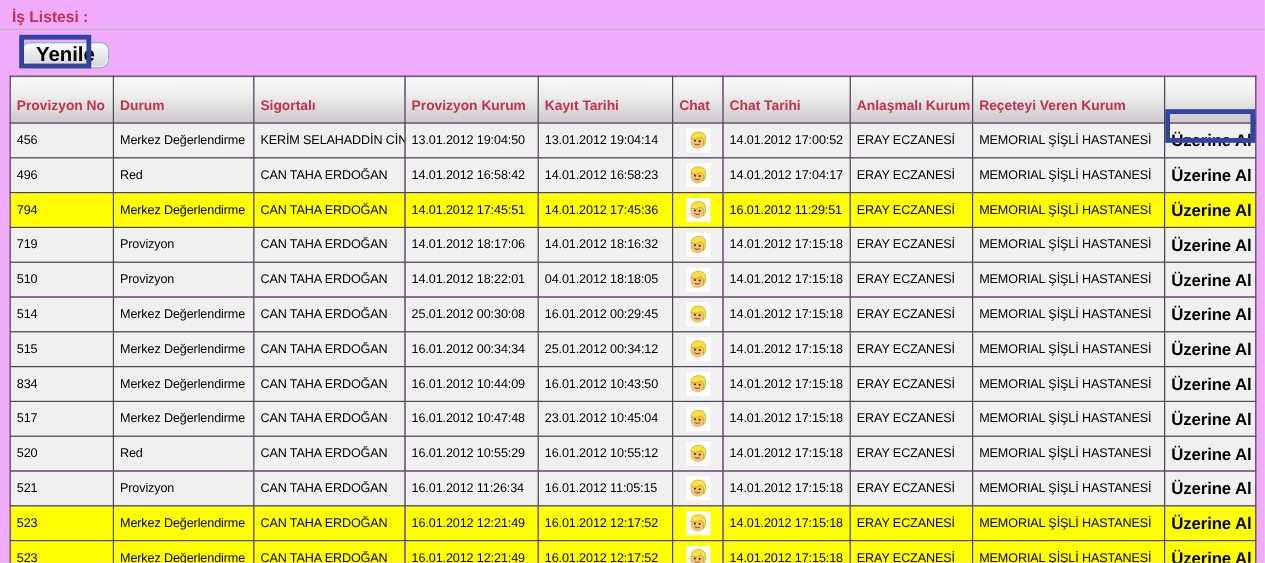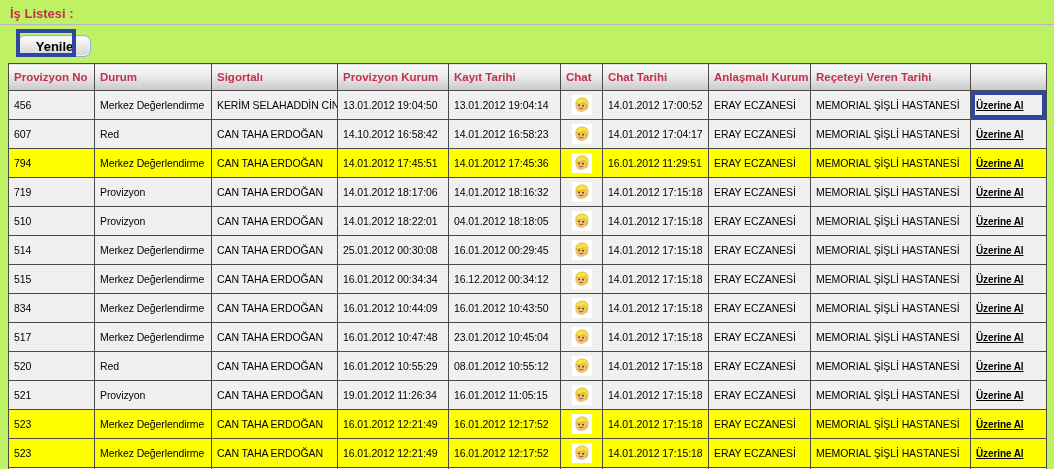--- a/index.html
+++ b/index.html
@@ -1,69 +1,69 @@
 <!DOCTYPE html>
 <html><head>
 <meta charset="utf-8">
 <style>
   html,body { margin:0; padding:0; }
   .screen {
     position:relative; width:1054px; height:469px;
-    background:#bef264; overflow:hidden;
+    background:#f0abfc; overflow:hidden;
     font-family:"Liberation Sans", sans-serif;
   }
   .title {
     position:absolute; top:6px; left:10px;
     font-size:13px; font-weight:bold; color:#C5304C;
   }
   .rule {
     position:absolute; top:24px; left:0; width:1054px; height:0;
     border:none; border-top:1px solid #B8B8B8; margin:0;
   }
   .btn {
     position:absolute; top:35px; left:18px; width:73px; height:22px;
     font-family:"Liberation Sans", sans-serif;
-    font-size:13px; font-weight:bold; color:#000;
+    font-size:17px; font-weight:bold; color:#000;
     background:linear-gradient(#FEFEFE,#E9E9E9 48%,#D4D4D4);
     border:1px solid #8EB4D4; border-radius:7px;
     box-shadow:inset 0 0 0 1px #EAF4FA;
     padding:0; cursor:pointer;
   }
   .focus-box { position:absolute; border:4px solid #3244A2; pointer-events:none; z-index:5; }
   .focus-refresh { left:16px; top:29px; width:52px; height:20px; }
   .focus-action  { left:971px; top:91px; width:67px; height:20px; }
 
   table.grid {
     position:absolute; top:63px; left:8px; width:1038px;
     border-collapse:collapse; table-layout:fixed;
   }
   .grid th, .grid td {
     border:1px solid #4A4A4A;
     white-space:nowrap; overflow:hidden;
   }
   .grid th {
-    height:26px; padding:0 2px 0 5px;
+    height:26px; padding:12px 2px 0 5px;
     background:linear-gradient(#FAFAFA,#EDEDED 40%,#C9C9C9);
     color:#C5304C; font-size:11.5px; font-weight:bold; text-align:left;
   }
   .grid td {
     height:28px; padding:0 2px 0 5px;
     background:#F0F0F0; color:#000;
     font-size:10.5px; letter-spacing:-0.1px;
   }
   tr.hl td { background:#FFFF00; }
   tr.sliver td { background:#FFFFFF; }
   td.chatcell { text-align:center; padding:0; }
   .chat-wrap {
     display:inline-block; width:20px; height:20px; background:#FFFFFF;
     vertical-align:middle; line-height:0; cursor:pointer;
   }
   a.act {
-    font-size:10px; font-weight:bold; color:#000;
-    text-decoration:underline; cursor:pointer;
+    font-size:14px; font-weight:bold; color:#000;
+    cursor:pointer;
   }
 </style>
 </head>
 <body>
 
 <div class="screen">
 
   <div class="title">İş Listesi :</div>
   <hr class="rule">
 
@@ -86,21 +86,21 @@
     <thead>
       <tr>
         <th>Provizyon No</th>
         <th>Durum</th>
         <th>Sigortalı</th>
         <th>Provizyon Kurum</th>
         <th>Kayıt Tarihi</th>
         <th>Chat</th>
         <th>Chat Tarihi</th>
         <th>Anlaşmalı Kurum</th>
-        <th>Reçeteyi Veren Tarihi</th>
+        <th>Reçeteyi Veren Kurum</th>
         <th></th>
       </tr>
     </thead>
     <tbody id="rowbody">
         <tr>
           <td>456</td>
           <td>Merkez Değerlendirme</td>
           <td>KERİM SELAHADDİN CİN</td>
           <td>13.01.2012 19:04:50</td>
           <td>13.01.2012 19:04:14</td>
@@ -110,24 +110,24 @@
                 <circle cx="6.8" cy="10.4" r="0.95" fill="#3A2A14"></circle>
                 <circle cx="11.2" cy="10.8" r="0.95" fill="#3A2A14"></circle>
                 <path d="M6.6 13.4 Q8.8 15 11.4 13.6" stroke="#7A4A12" stroke-width="0.9" fill="none"></path>
               </svg></span></td>
           <td>14.01.2012 17:00:52</td>
           <td>ERAY ECZANESİ</td>
           <td>MEMORIAL ŞİŞLİ HASTANESİ</td>
           <td><a class="act">Üzerine Al</a></td>
         </tr>
         <tr>
-          <td>607</td>
+          <td>496</td>
           <td>Red</td>
           <td>CAN TAHA ERDOĞAN</td>
-          <td>14.10.2012 16:58:42</td>
+          <td>14.01.2012 16:58:42</td>
           <td>14.01.2012 16:58:23</td>
           <td class="chatcell"><span class="chat-wrap"><svg viewBox="0 0 20 20" width="18" height="18" style="margin:1px">
                 <circle cx="9.2" cy="11.2" r="6.6" fill="#F2C178"></circle>
                 <path d="M3 8.5 Q3.4 2.5 9.8 2.2 Q16.6 2 16.8 8.8 Q16.9 12.8 14.6 15.4 Q16 9.4 12.6 7.2 Q8.4 9.8 3 8.5 Z" fill="#FBE13C" stroke="#B89B10" stroke-width="0.6"></path>
                 <circle cx="6.8" cy="10.4" r="0.95" fill="#3A2A14"></circle>
                 <circle cx="11.2" cy="10.8" r="0.95" fill="#3A2A14"></circle>
                 <path d="M6.6 13.4 Q8.8 15 11.4 13.6" stroke="#7A4A12" stroke-width="0.9" fill="none"></path>
               </svg></span></td>
           <td>14.01.2012 17:04:17</td>
           <td>ERAY ECZANESİ</td>
@@ -204,21 +204,21 @@
           <td>14.01.2012 17:15:18</td>
           <td>ERAY ECZANESİ</td>
           <td>MEMORIAL ŞİŞLİ HASTANESİ</td>
           <td><a class="act">Üzerine Al</a></td>
         </tr>
         <tr>
           <td>515</td>
           <td>Merkez Değerlendirme</td>
           <td>CAN TAHA ERDOĞAN</td>
           <td>16.01.2012 00:34:34</td>
-          <td>16.12.2012 00:34:12</td>
+          <td>25.01.2012 00:34:12</td>
           <td class="chatcell"><span class="chat-wrap"><svg viewBox="0 0 20 20" width="18" height="18" style="margin:1px">
                 <circle cx="9.2" cy="11.2" r="6.6" fill="#F2C178"></circle>
                 <path d="M3 8.5 Q3.4 2.5 9.8 2.2 Q16.6 2 16.8 8.8 Q16.9 12.8 14.6 15.4 Q16 9.4 12.6 7.2 Q8.4 9.8 3 8.5 Z" fill="#FBE13C" stroke="#B89B10" stroke-width="0.6"></path>
                 <circle cx="6.8" cy="10.4" r="0.95" fill="#3A2A14"></circle>
                 <circle cx="11.2" cy="10.8" r="0.95" fill="#3A2A14"></circle>
                 <path d="M6.6 13.4 Q8.8 15 11.4 13.6" stroke="#7A4A12" stroke-width="0.9" fill="none"></path>
               </svg></span></td>
           <td>14.01.2012 17:15:18</td>
           <td>ERAY ECZANESİ</td>
           <td>MEMORIAL ŞİŞLİ HASTANESİ</td>
@@ -258,38 +258,38 @@
           <td>14.01.2012 17:15:18</td>
           <td>ERAY ECZANESİ</td>
           <td>MEMORIAL ŞİŞLİ HASTANESİ</td>
           <td><a class="act">Üzerine Al</a></td>
         </tr>
         <tr>
           <td>520</td>
           <td>Red</td>
           <td>CAN TAHA ERDOĞAN</td>
           <td>16.01.2012 10:55:29</td>
-          <td>08.01.2012 10:55:12</td>
+          <td>16.01.2012 10:55:12</td>
           <td class="chatcell"><span class="chat-wrap"><svg viewBox="0 0 20 20" width="18" height="18" style="margin:1px">
                 <circle cx="9.2" cy="11.2" r="6.6" fill="#F2C178"></circle>
                 <path d="M3 8.5 Q3.4 2.5 9.8 2.2 Q16.6 2 16.8 8.8 Q16.9 12.8 14.6 15.4 Q16 9.4 12.6 7.2 Q8.4 9.8 3 8.5 Z" fill="#FBE13C" stroke="#B89B10" stroke-width="0.6"></path>
                 <circle cx="6.8" cy="10.4" r="0.95" fill="#3A2A14"></circle>
                 <circle cx="11.2" cy="10.8" r="0.95" fill="#3A2A14"></circle>
                 <path d="M6.6 13.4 Q8.8 15 11.4 13.6" stroke="#7A4A12" stroke-width="0.9" fill="none"></path>
               </svg></span></td>
           <td>14.01.2012 17:15:18</td>
           <td>ERAY ECZANESİ</td>
           <td>MEMORIAL ŞİŞLİ HASTANESİ</td>
           <td><a class="act">Üzerine Al</a></td>
         </tr>
         <tr>
           <td>521</td>
           <td>Provizyon</td>
           <td>CAN TAHA ERDOĞAN</td>
-          <td>19.01.2012 11:26:34</td>
+          <td>16.01.2012 11:26:34</td>
           <td>16.01.2012 11:05:15</td>
           <td class="chatcell"><span class="chat-wrap"><svg viewBox="0 0 20 20" width="18" height="18" style="margin:1px">
                 <circle cx="9.2" cy="11.2" r="6.6" fill="#F2C178"></circle>
                 <path d="M3 8.5 Q3.4 2.5 9.8 2.2 Q16.6 2 16.8 8.8 Q16.9 12.8 14.6 15.4 Q16 9.4 12.6 7.2 Q8.4 9.8 3 8.5 Z" fill="#FBE13C" stroke="#B89B10" stroke-width="0.6"></path>
                 <circle cx="6.8" cy="10.4" r="0.95" fill="#3A2A14"></circle>
                 <circle cx="11.2" cy="10.8" r="0.95" fill="#3A2A14"></circle>
                 <path d="M6.6 13.4 Q8.8 15 11.4 13.6" stroke="#7A4A12" stroke-width="0.9" fill="none"></path>
               </svg></span></td>
           <td>14.01.2012 17:15:18</td>
           <td>ERAY ECZANESİ</td>

